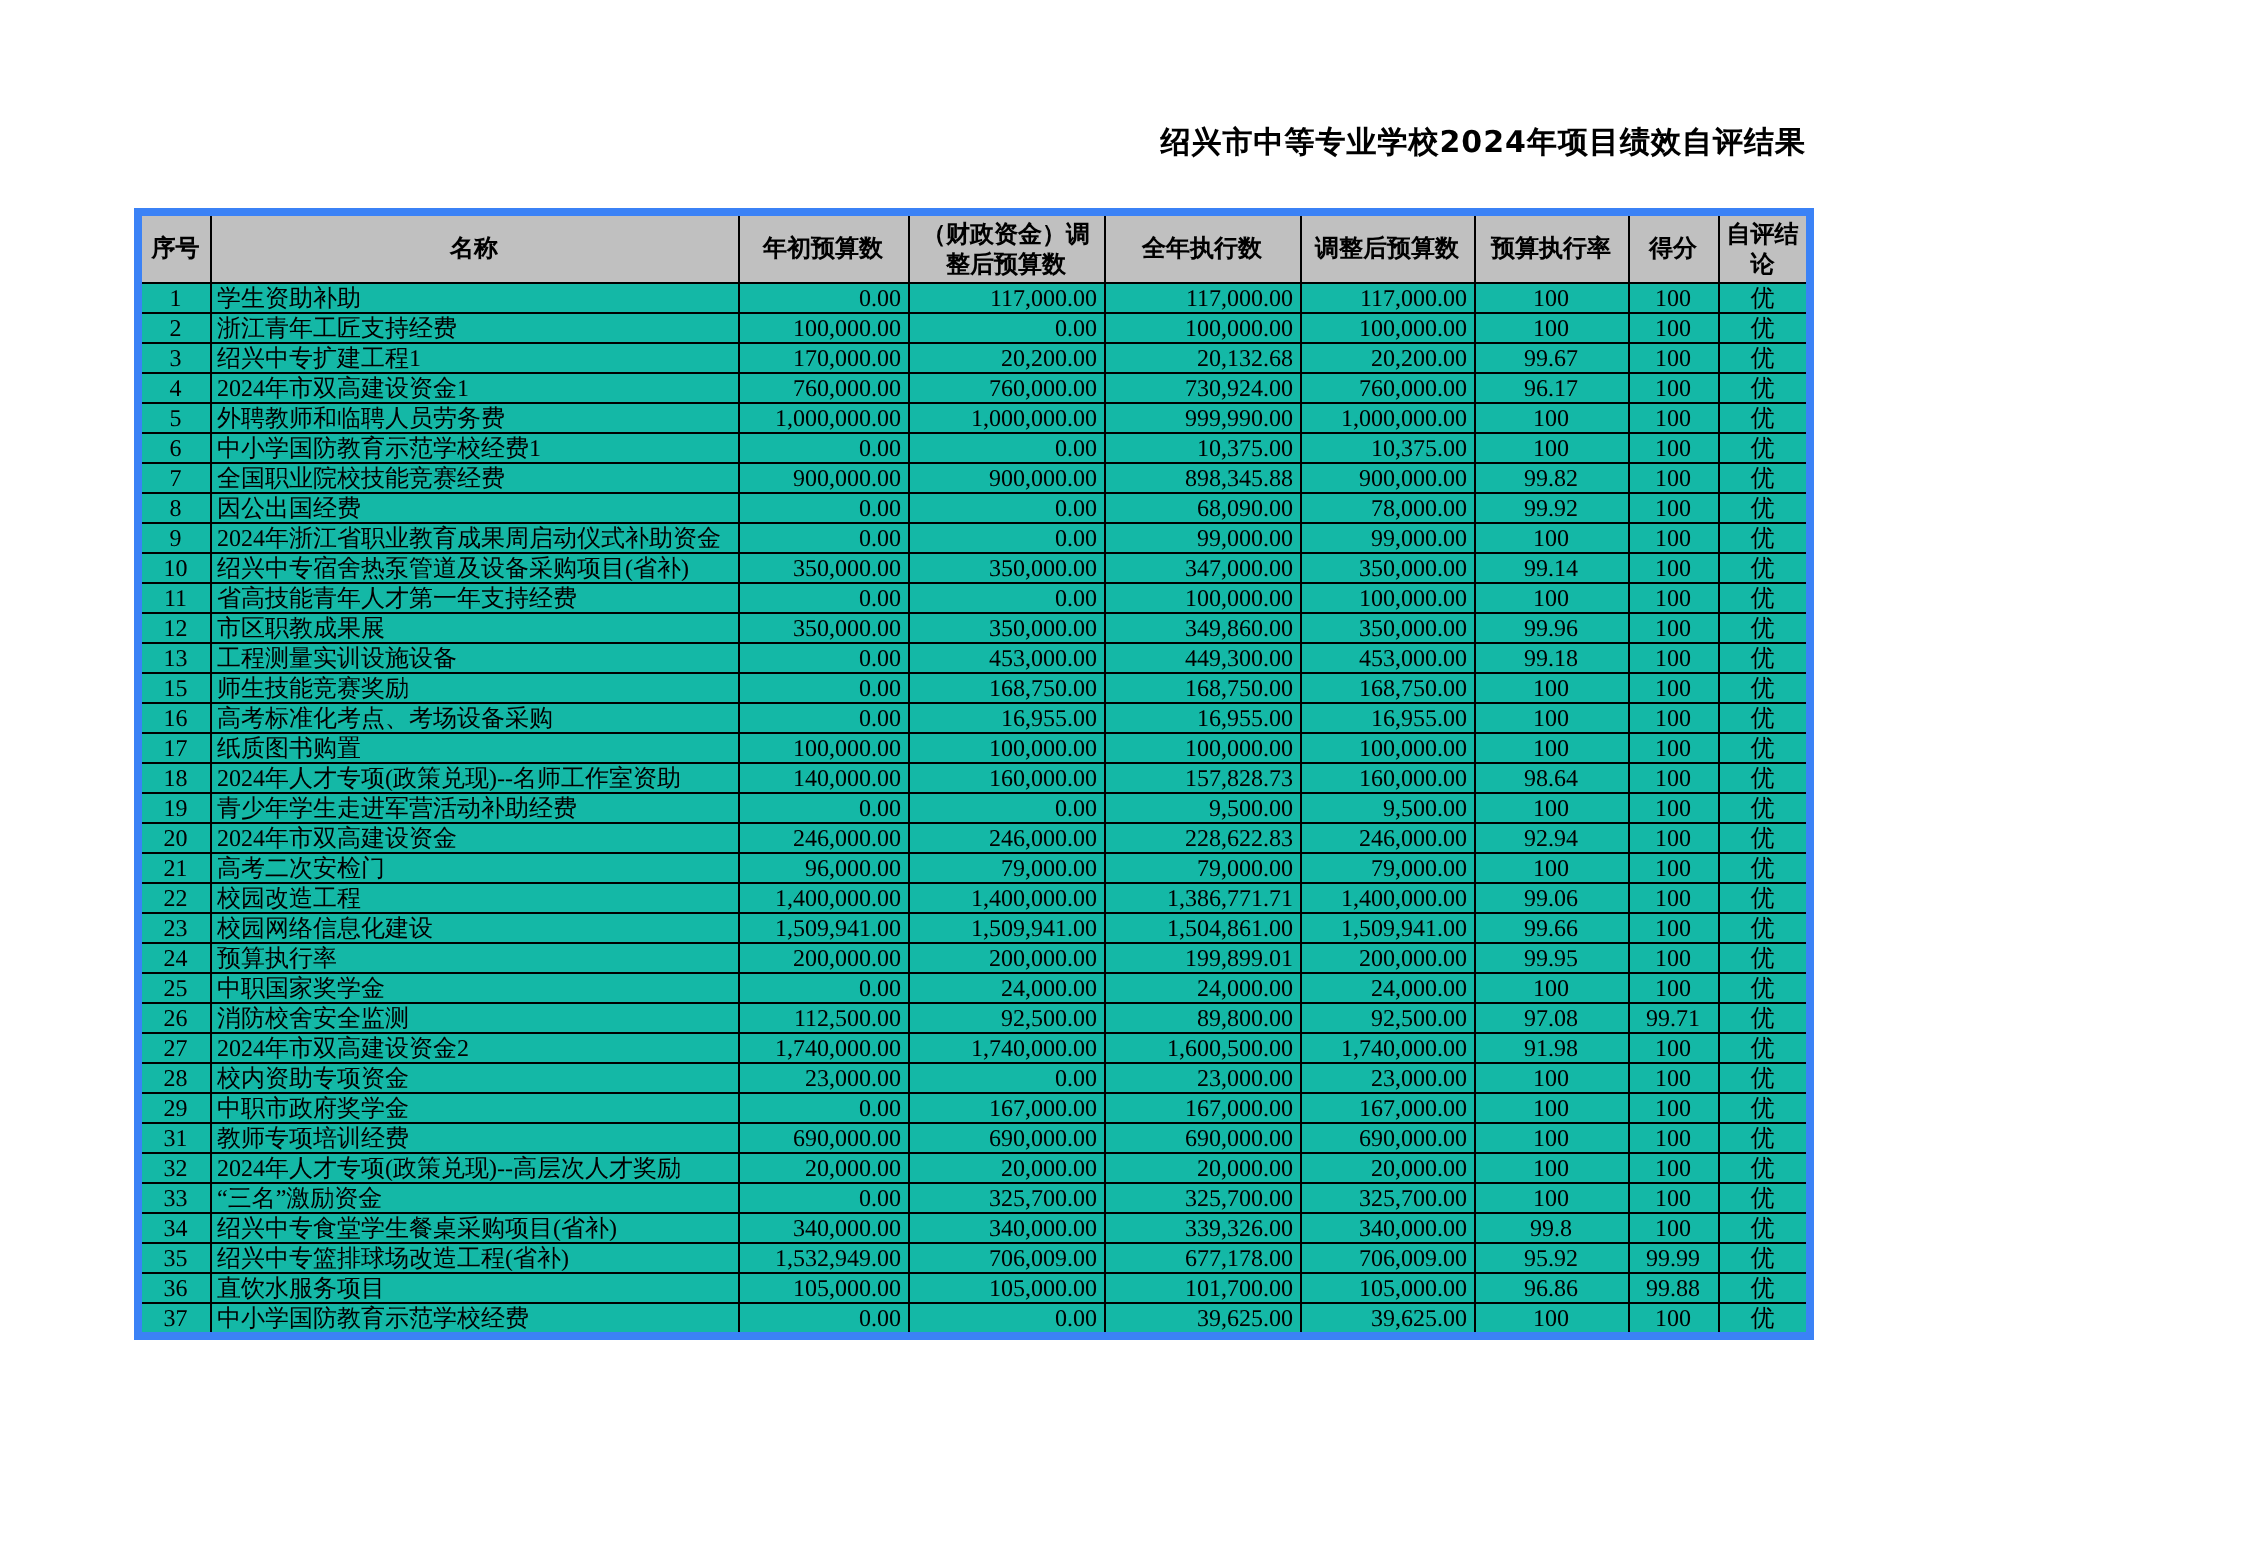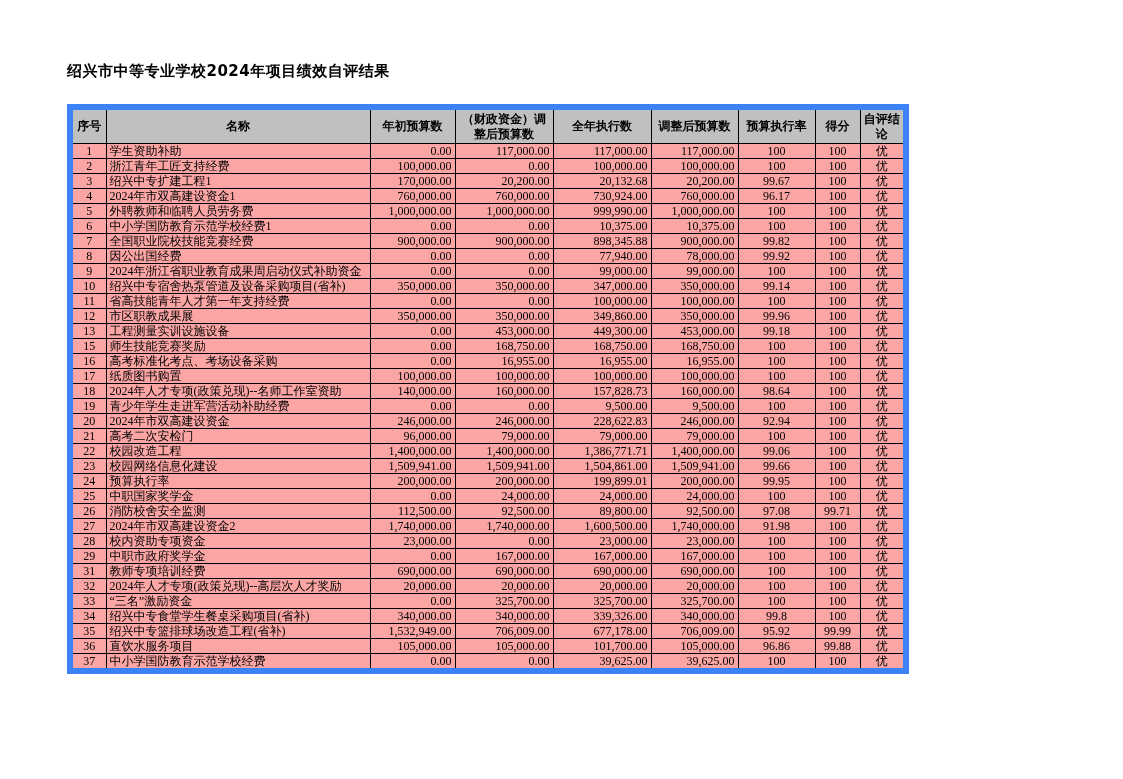--- a/index.html
+++ b/index.html
@@ -4,29 +4,29 @@
 <style>
   html,body{margin:0;padding:0;}
   body{
     width:1123px;height:779px;position:relative;
     background:#ffffff;color:#000000;
     font-family:"Liberation Serif","DejaVu Serif",serif;
     overflow:hidden;
   }
   .doc-title{
     position:absolute;left:67px;top:62px;width:836px;
-    text-align:left;font-weight:bold;font-size:15px;
+    text-align:right;font-weight:bold;font-size:15px;
     font-family:"DejaVu Sans","Liberation Sans",sans-serif;
     letter-spacing:0.5px;
   }
   table.report{
     position:absolute;left:67px;top:104px;width:836px;
     border-collapse:collapse;table-layout:fixed;
-    border:6px solid #3b82f6;
-    background:#fca5a5;
+    border:4px solid #3b82f6;
+    background:#14b8a6;
     padding-left:20px;
   }
   col.c0{width:36px}  col.c1{width:264px} col.c2{width:85px}
   col.c3{width:98px}  col.c4{width:98px}  col.c5{width:87px}
   col.c6{width:77px}  col.c7{width:45px}  col.c8{width:46px}
   th{
     background:#c0c0c0;border:1px solid #000;
     font-family:"DejaVu Sans","Liberation Sans",sans-serif;
     font-weight:bold;font-size:12px;line-height:15px;
     height:33px;padding:0 1px;text-align:center;vertical-align:middle;
@@ -148,21 +148,21 @@
         <td class="a-r">900,000.00</td>
         <td class="a-c">99.82</td>
         <td class="a-c">100</td>
         <td class="a-c">优</td>
       </tr>
       <tr>
         <td class="a-c">8</td>
         <td class="a-l">因公出国经费</td>
         <td class="a-r">0.00</td>
         <td class="a-r">0.00</td>
-        <td class="a-r">77,940.00</td>
+        <td class="a-r">68,090.00</td>
         <td class="a-r">78,000.00</td>
         <td class="a-c">99.92</td>
         <td class="a-c">100</td>
         <td class="a-c">优</td>
       </tr>
       <tr>
         <td class="a-c">9</td>
         <td class="a-l">2024年浙江省职业教育成果周启动仪式补助资金</td>
         <td class="a-r">0.00</td>
         <td class="a-r">0.00</td>

